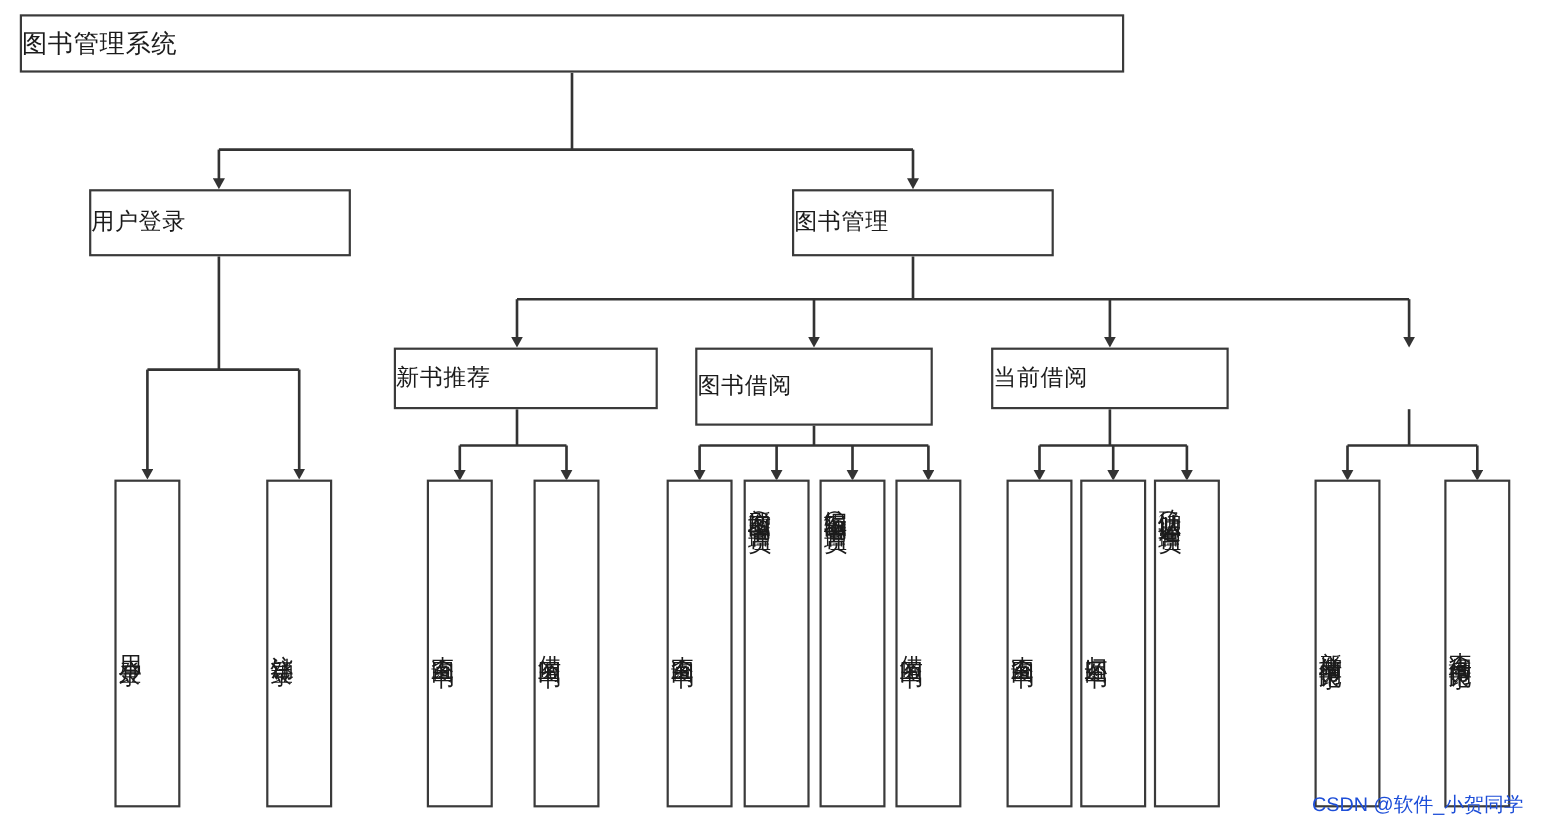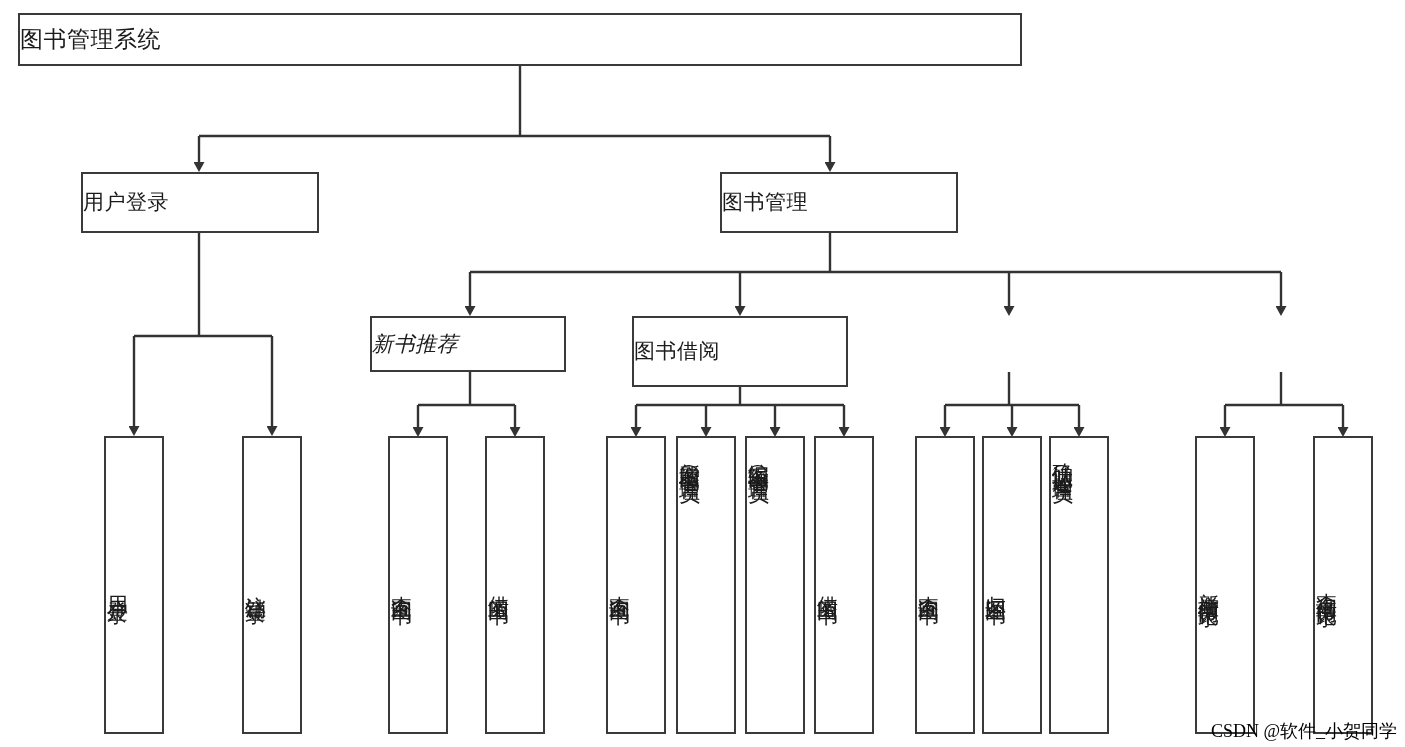--- a/index.html
+++ b/index.html
@@ -66,27 +66,26 @@
     white-space: nowrap;
   }
   
   .node.leaf.centered {
     align-items: center;
     padding-top: 0;
   }
   
   #watermark {
     position: absolute;
-    right: 8px;
+    right: 20px;
     bottom: 4px;
     font-size: 18px;
-    color: #000000;
+    color: #1d4ed8;
     white-space: nowrap;
     user-select: none;
-    font-family: Liberation Serif, serif;
   }
 </style>
 </head>
 <body>
 
 <div id="canvas">
 
   <svg id="wires" viewBox="0 0 1405 747" xmlns="http://www.w3.org/2000/svg">
     <defs>
       <marker id="arrow" markerWidth="10" markerHeight="11" refX="1" refY="5.5" orient="auto" markerUnits="userSpaceOnUse">
@@ -143,26 +142,29 @@
     <span class="label">图书管理系统</span>
   </div>
 
   <div class="node branch" style="left:81px; top:172px; width:238px; height:61px;">
     <span class="label">用户登录</span>
   </div>
   <div class="node branch" style="left:720px; top:172px; width:238px; height:61px;">
     <span class="label">图书管理</span>
   </div>
 
-  <div class="node branch" style="left:370px; top:316px; width:196px; height:56px;font-style:italic;">
+  <div class="node branch" style="left:358px; top:316px; width:240px; height:56px;">
     <span class="label">新书推荐</span>
   </div>
   <div class="node branch" style="left:632px; top:316px; width:216px; height:71px;">
     <span class="label">图书借阅</span>
   </div>
+  <div class="node branch" style="left:901px; top:316px; width:216px; height:56px;">
+    <span class="label">当前借阅</span>
+  </div>
 
   <div class="node leaf centered" style="left:104px; top:436px; width:60px; height:298px;">
     <span class="label">用户登录</span>
   </div>
   <div class="node leaf centered" style="left:242px; top:436px; width:60px; height:298px;">
     <span class="label">注销登录</span>
   </div>
 
   <div class="node leaf centered" style="left:388px; top:436px; width:60px; height:298px;">
     <span class="label">查询图书</span>

